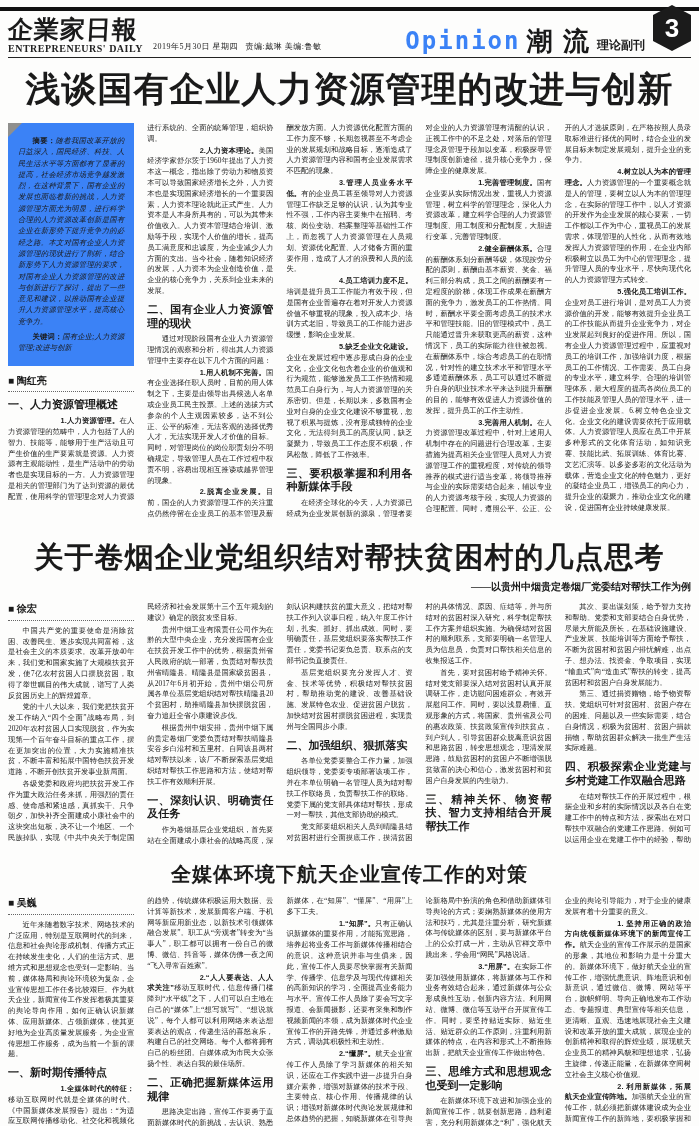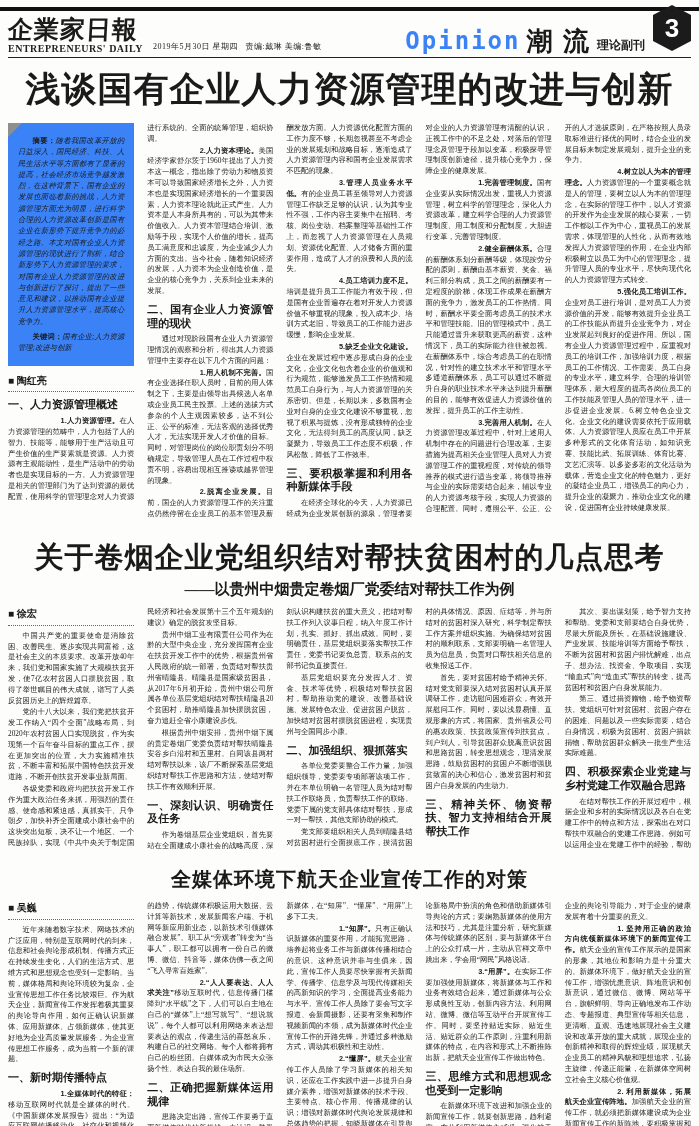--- a/index.html
+++ b/index.html
@@ -21,21 +21,21 @@
   .section-sub{font-family:"Liberation Sans",sans-serif;font-weight:bold;font-size:12px;line-height:1;padding-bottom:2px;}
   .page-badge{position:absolute;top:-9px;right:0;width:38px;height:46px;background:#1b1b1b;color:#fff;
               display:flex;align-items:center;justify-content:center;
               clip-path:polygon(50% 0,100% 22%,100% 78%,50% 100%,0 78%,0 22%);}
   .badge-num{font-family:"Liberation Sans",sans-serif;font-weight:bold;font-size:26px;}
   
   .headline{font-weight:900;text-align:center;margin:0;letter-spacing:1px;font-family:"Liberation Serif",serif;}
   #a1 .headline{font-size:35px;margin:8px 0 10px;}
   #a2 .headline{font-size:29px;margin:14px 0 2px;}
   #a3 .headline{font-size:20px;margin:14px 0 8px;}
-  .subtitle{text-align:center;font-size:15px;font-weight:bold;margin:0 0 8px;font-family:"Liberation Serif",serif;}
+  .subtitle{text-align:right;font-size:10px;font-weight:bold;margin:0 0 8px;font-family:"Liberation Serif",serif;}
   .flow{column-count:5;column-gap:13px;column-fill:auto;overflow:hidden;text-align:justify;
         font-size:7.3px;line-height:1.48;}
   #a1 .flow{height:401px;}
   #a2 .flow{height:245px;}
   #a3 .flow{height:236px;}
   .blk{margin:0;}
   .blk.p,.blk.pb{text-indent:2em;margin-bottom:1px;}
   .blk.pb b{font-family:"Liberation Sans",sans-serif;font-weight:bold;margin-left:38px;}
   .blk.h2{font-family:"Liberation Sans",sans-serif;font-weight:bold;font-size:11px;line-height:1.25;
           margin:6px 0 4px;break-inside:avoid;text-indent:0;}

